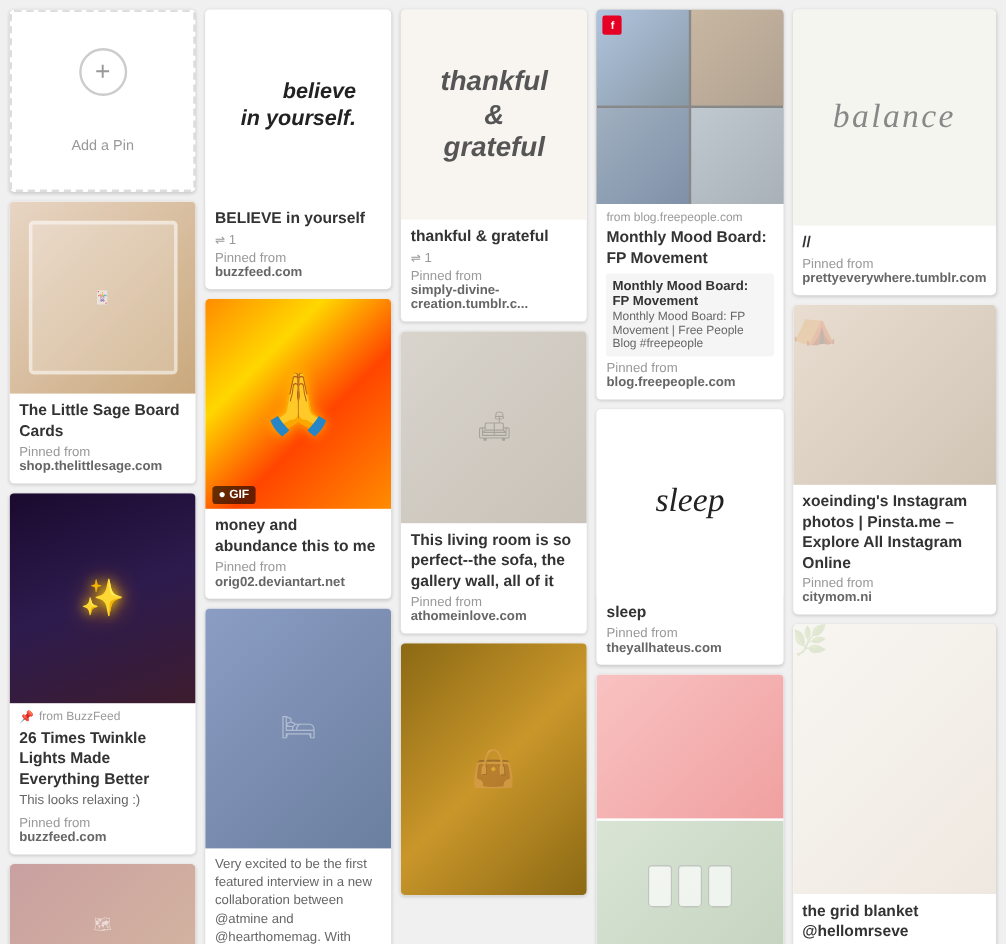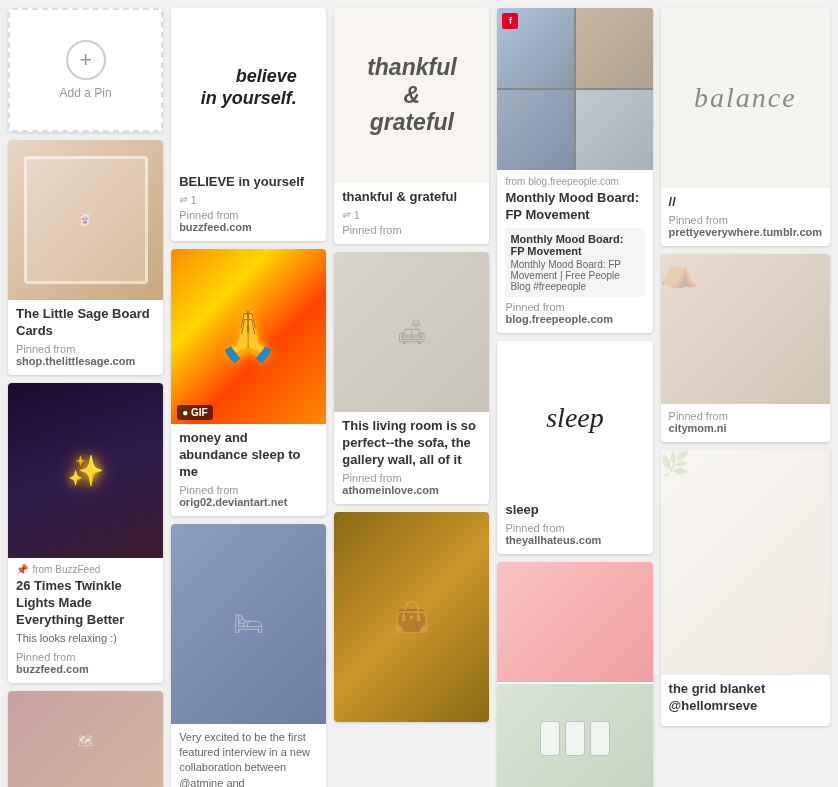--- a/index.html
+++ b/index.html
@@ -112,20 +112,21 @@
       align-items: center;
       justify-content: center;
       color: #999;
       font-size: 22px;
       margin-bottom: 6px;
     }
 
     .add-pin-label {
       font-size: 12px;
       color: #999;
+      margin-top: 28px;
     }
 
     .from-badge {
       display: flex;
       align-items: center;
       gap: 4px;
       margin-bottom: 3px;
     }
 
     .from-badge-icon {
@@ -394,21 +395,21 @@
     </div>
 
     <div class="pin-card">
       <div class="img-relative">
         <div class="img-lakshmi">
           <div class="img-lakshmi-inner">🙏</div>
         </div>
         <div class="gif-badge">● GIF</div>
       </div>
       <div class="pin-body">
-        <div class="pin-title">money and abundance sleep to me</div>
+        <div class="pin-title">money and abundance this to me</div>
         <div class="pinned-from">Pinned from</div>
         <div class="pinned-from-url">orig02.deviantart.net</div>
       </div>
     </div>
 
     <div class="pin-card">
       <div class="img-bedroom">
         <span style="color:rgba(255,255,255,0.4);font-size:24px;">🛏</span>
       </div>
       <div class="pin-body">
@@ -425,20 +426,21 @@
       <div class="img-thankful">
         <div class="img-thankful-text">thankful<br>&amp;<br>grateful</div>
       </div>
       <div class="pin-body">
         <div class="pin-title">thankful &amp; grateful</div>
         <div class="pin-repins">
           <span class="repin-icon">⇌</span>
           <span>1</span>
         </div>
         <div class="pinned-from">Pinned from</div>
+        <div class="pinned-from-url">simply-divine-creation.tumblr.c...</div>
       </div>
     </div>
 
     <div class="pin-card">
       <div class="img-livingroom">
         <span style="color:rgba(0,0,0,0.2);font-size:24px;">🛋</span>
       </div>
       <div class="pin-body">
         <div class="pin-title">This living room is so perfect--the sofa, the gallery wall, all of it</div>
         <div class="pinned-from">Pinned from</div>
@@ -519,20 +521,21 @@
         <div class="pinned-from">Pinned from</div>
         <div class="pinned-from-url">prettyeverywhere.tumblr.com</div>
       </div>
     </div>
 
     <div class="pin-card">
       <div class="img-teepee">
         <span style="color:rgba(0,0,0,0.2);font-size:30px;">⛺</span>
       </div>
       <div class="pin-body">
+        <div class="pin-title">xoeinding's Instagram photos | Pinsta.me – Explore All Instagram Online</div>
         <div class="pinned-from">Pinned from</div>
         <div class="pinned-from-url">citymom.ni</div>
       </div>
     </div>
 
     <div class="pin-card">
       <div class="img-grid-blanket">
         <span style="color:rgba(0,0,0,0.15);font-size:24px;">🌿</span>
       </div>
       <div class="pin-body">

